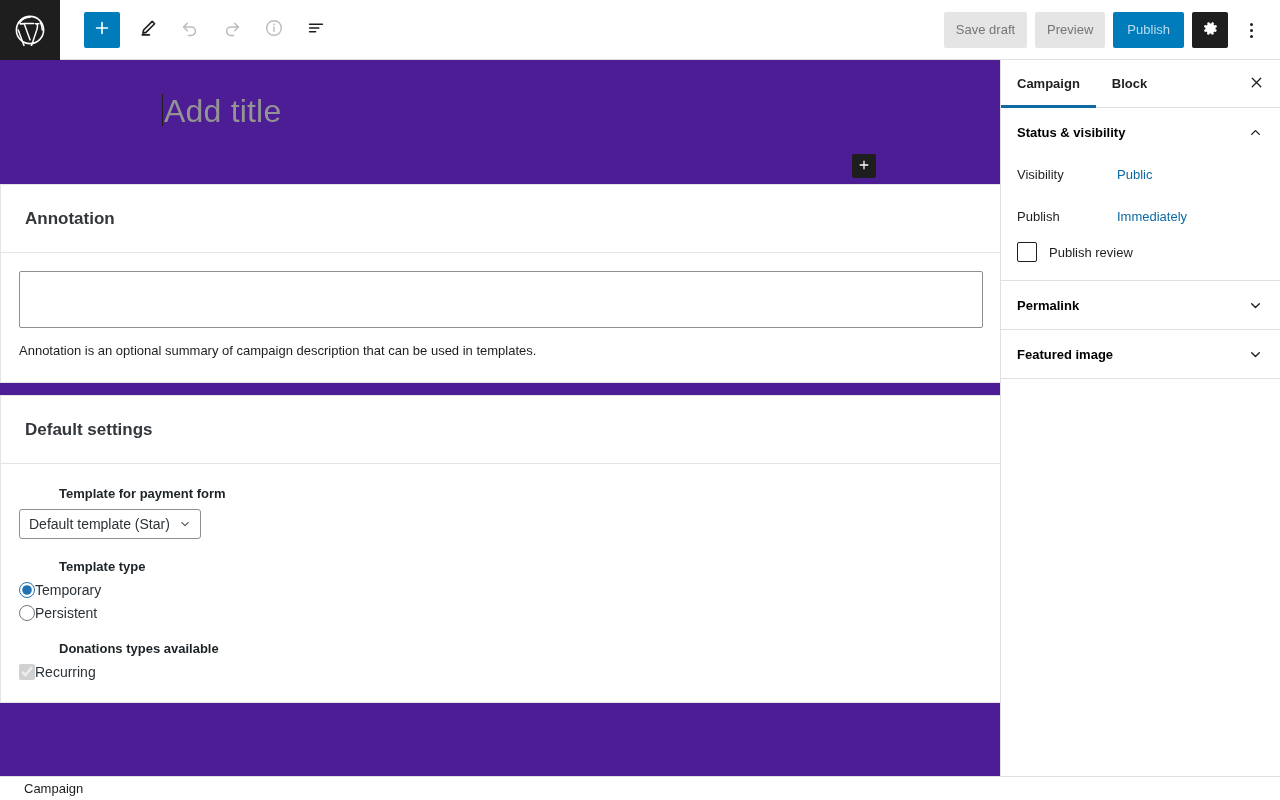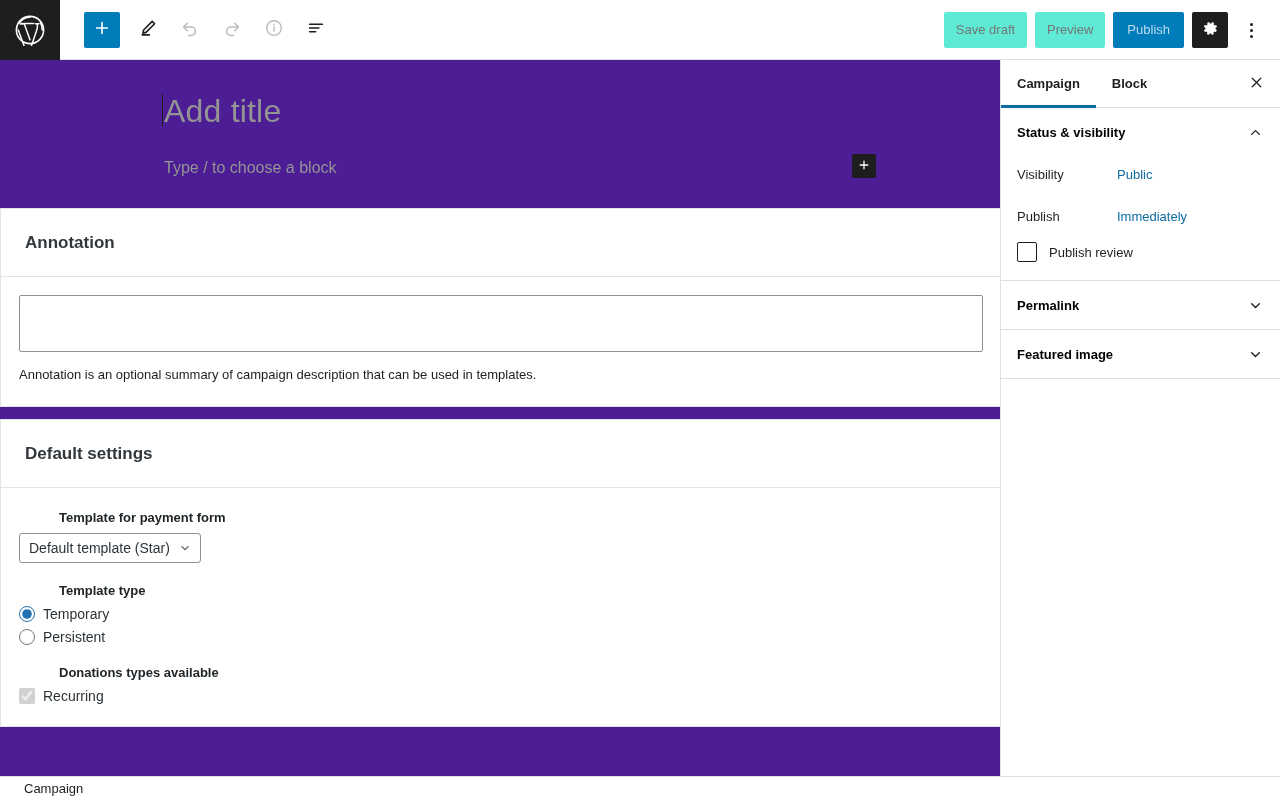--- a/index.html
+++ b/index.html
@@ -39,21 +39,21 @@
     background: #007cba; color: #fff; border-radius: 2px;
     width: 36px; height: 36px; margin-right: 10px;
   }
   .tb-btn.disabled { color: #bcbcbc; cursor: default; }
 
   .tb-spacer { flex: 1 1 auto; }
 
   .tb-right { display: flex; align-items: center; padding-right: 14px; gap: 8px; }
   .btn-tertiary {
     height: 36px; padding: 0 12px; border: none; border-radius: 2px;
-    background: #5eead4; color: #757575; font-size: 13px;
+    background: #e5e5e5; color: #757575; font-size: 13px;
     font-family: inherit; cursor: pointer; line-height: 36px;
   }
   .btn-primary-pub {
     height: 36px; padding: 0 14px; border: none; border-radius: 2px;
     background: #007cba; color: #b9dcf0; font-size: 13px;
     font-family: inherit; cursor: pointer; line-height: 36px;
   }
   .gear-tile {
     width: 36px; height: 36px; background: #1e1e1e; color: #fff;
     display: flex; align-items: center; justify-content: center;
@@ -132,21 +132,21 @@
     appearance: none; -webkit-appearance: none;
     height: 30px; padding: 0 30px 0 9px;
     border: 1px solid #8c8f94; border-radius: 3px;
     background: #fff; color: #2c3338; font-size: 14px;
     font-family: inherit; cursor: pointer; line-height: 28px;
   }
   .select-chev {
     position: absolute; right: 9px; top: 8px; pointer-events: none; color: #50575e;
   }
   .radio-row, .check-row {
-    display: flex; align-items: center; gap: 8px; margin-top: 7px;
+    display: flex; align-items: center; margin-top: 7px;
     font-size: 14px; color: #2c3338;
   }
   .radio-row input[type=radio] { width: 16px; height: 16px; margin: 0; cursor: pointer; accent-color: #2271b1; }
   .check-row input[type=checkbox] { width: 16px; height: 16px; margin: 0; accent-color: #2271b1; }
   .group-gap { margin-top: 20px; }
 
   
   .sidebar {
     position: absolute; top: 60px; right: 0; width: 280px; height: 740px;
     background: #fff; border-left: 1px solid #e0e0e0; z-index: 30;
@@ -299,21 +299,20 @@
 
 <div class="content-wrap">
 
   <div class="post-header">
     <div class="title-row">
       <span class="title-caret"></span>
       <div class="post-title">Add title</div>
     </div>
 
     <div class="block-line">
-      <div class="block-placeholder">Type / to choose a block</div>
       <button class="inserter-sq" title="Add block">
         <span>
           <svg width="14" height="14" viewBox="0 0 20 20" fill="none" stroke="currentColor" stroke-width="1.8" stroke-linecap="round">
             <path d="M10 4.5v11M4.5 10h11"></path>
           </svg>
         </span>
       </button>
     </div>
   </div>
 

